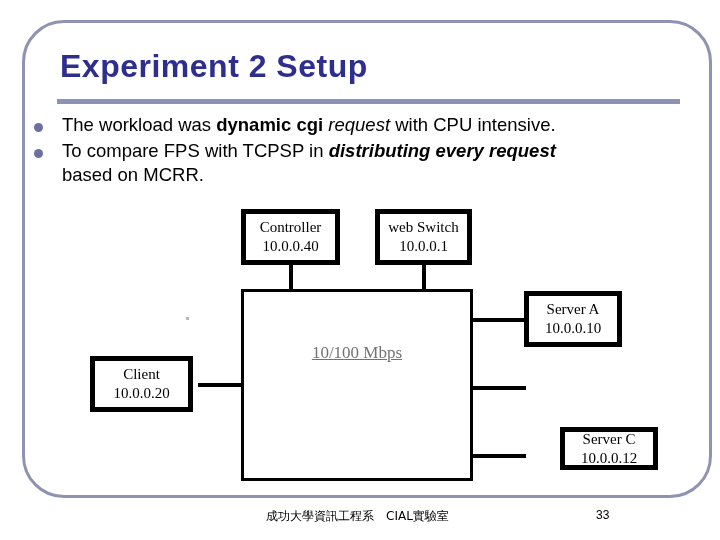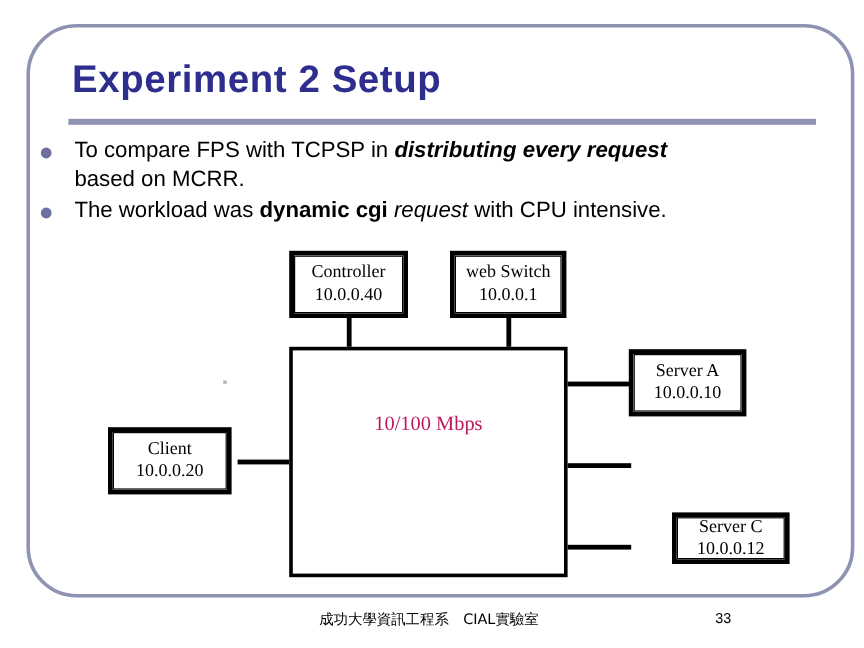--- a/index.html
+++ b/index.html
@@ -143,22 +143,23 @@
   }
   #switch-label {
     position: absolute;
     left: 241px;
     top: 340px;
     width: 232px;
     text-align: center;
     font-family: "Liberation Serif", serif;
     font-size: 17px;
     line-height: 25px;
-    color: #be185d;
+    color: #737373;
     z-index: 4;
+    text-decoration: underline;
   }
 
   .link {
     position: absolute;
     background: #000000;
     z-index: 1;
   }
 
   .artifact-dot {
     position: absolute;
@@ -196,26 +197,26 @@
   <div id="frame-mask-top"></div>
   <div id="frame-mask-right"></div>
 
   <div id="title">Experiment 2 Setup</div>
   <div id="title-rule"></div>
 
   <div id="bullets">
 
     <div class="bullet-row">
       <span class="bullet-dot"></span>
-      <div class="bullet-text"><span>To compare FPS with TCPSP in </span><span class="bbi">distributing every request</span><br><span>based on MCRR.</span></div>
+      <div class="bullet-text"><span>The workload was </span><span class="bb">dynamic cgi</span><span>&nbsp;</span><span class="bi">request</span><span> with CPU intensive.</span></div>
     </div>
 
     <div class="bullet-row">
       <span class="bullet-dot"></span>
-      <div class="bullet-text"><span>The workload was </span><span class="bb">dynamic cgi</span><span>&nbsp;</span><span class="bi">request</span><span> with CPU intensive.</span></div>
+      <div class="bullet-text"><span>To compare FPS with TCPSP in </span><span class="bbi">distributing every request</span><br><span>based on MCRR.</span></div>
     </div>
 
   </div>
 
   <div id="diagram">
 
     <div class="link" style="left:289px; top:264px; width:4px; height:28px;"></div>
     <div class="link" style="left:422px; top:264px; width:4px; height:28px;"></div>
     <div class="link" style="left:198px; top:383px; width:46px; height:4px;"></div>
     <div class="link" style="left:470px; top:318px; width:56px; height:4px;"></div>

